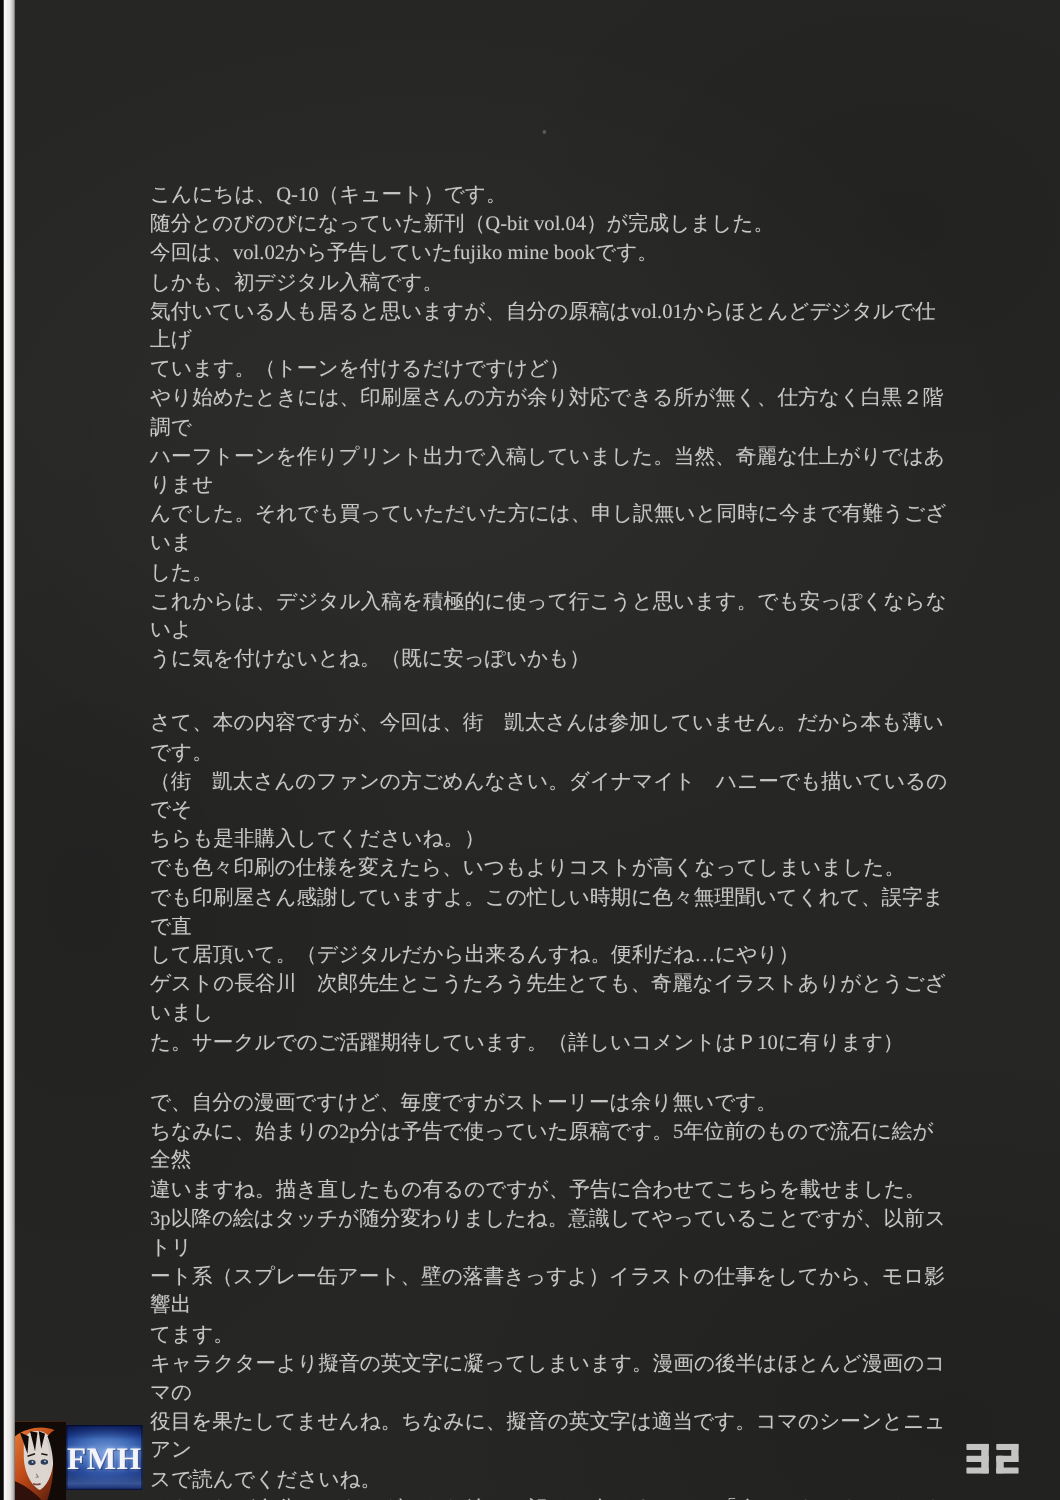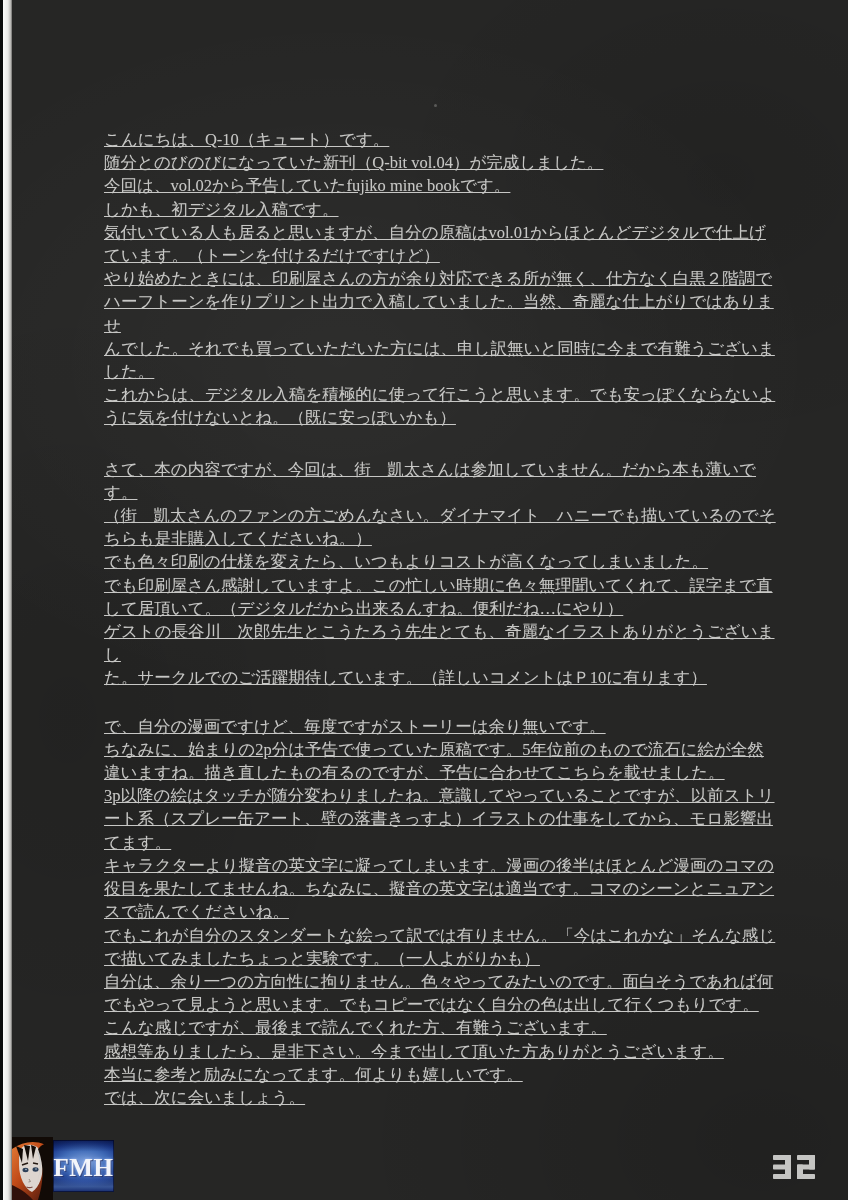--- a/index.html
+++ b/index.html
@@ -36,22 +36,21 @@
   
   .text-block {
     position: absolute; left: 104px; top: 128px; width: 672px;
     color: #c7c7c5;
     font-size: 16.5px;
     line-height: 23.2px;
     text-shadow: 0 0 1px rgba(200,200,200,0.25);
   }
   .para {
     white-space: pre-line;
-    margin: 0;
-    text-decoration: underline;
+    margin: 16px;
   }
   .para.gap-a { margin-bottom: 28px; }
   .para.gap-b { margin-bottom: 25px; }
   
   .portrait {
     position: absolute; left: 12px; top: 1137px; width: 41px; height: 63px;
     display: block;
   }
   .fmh-box {
     position: absolute; left: 53px; top: 1140px; width: 61px; height: 52px;

